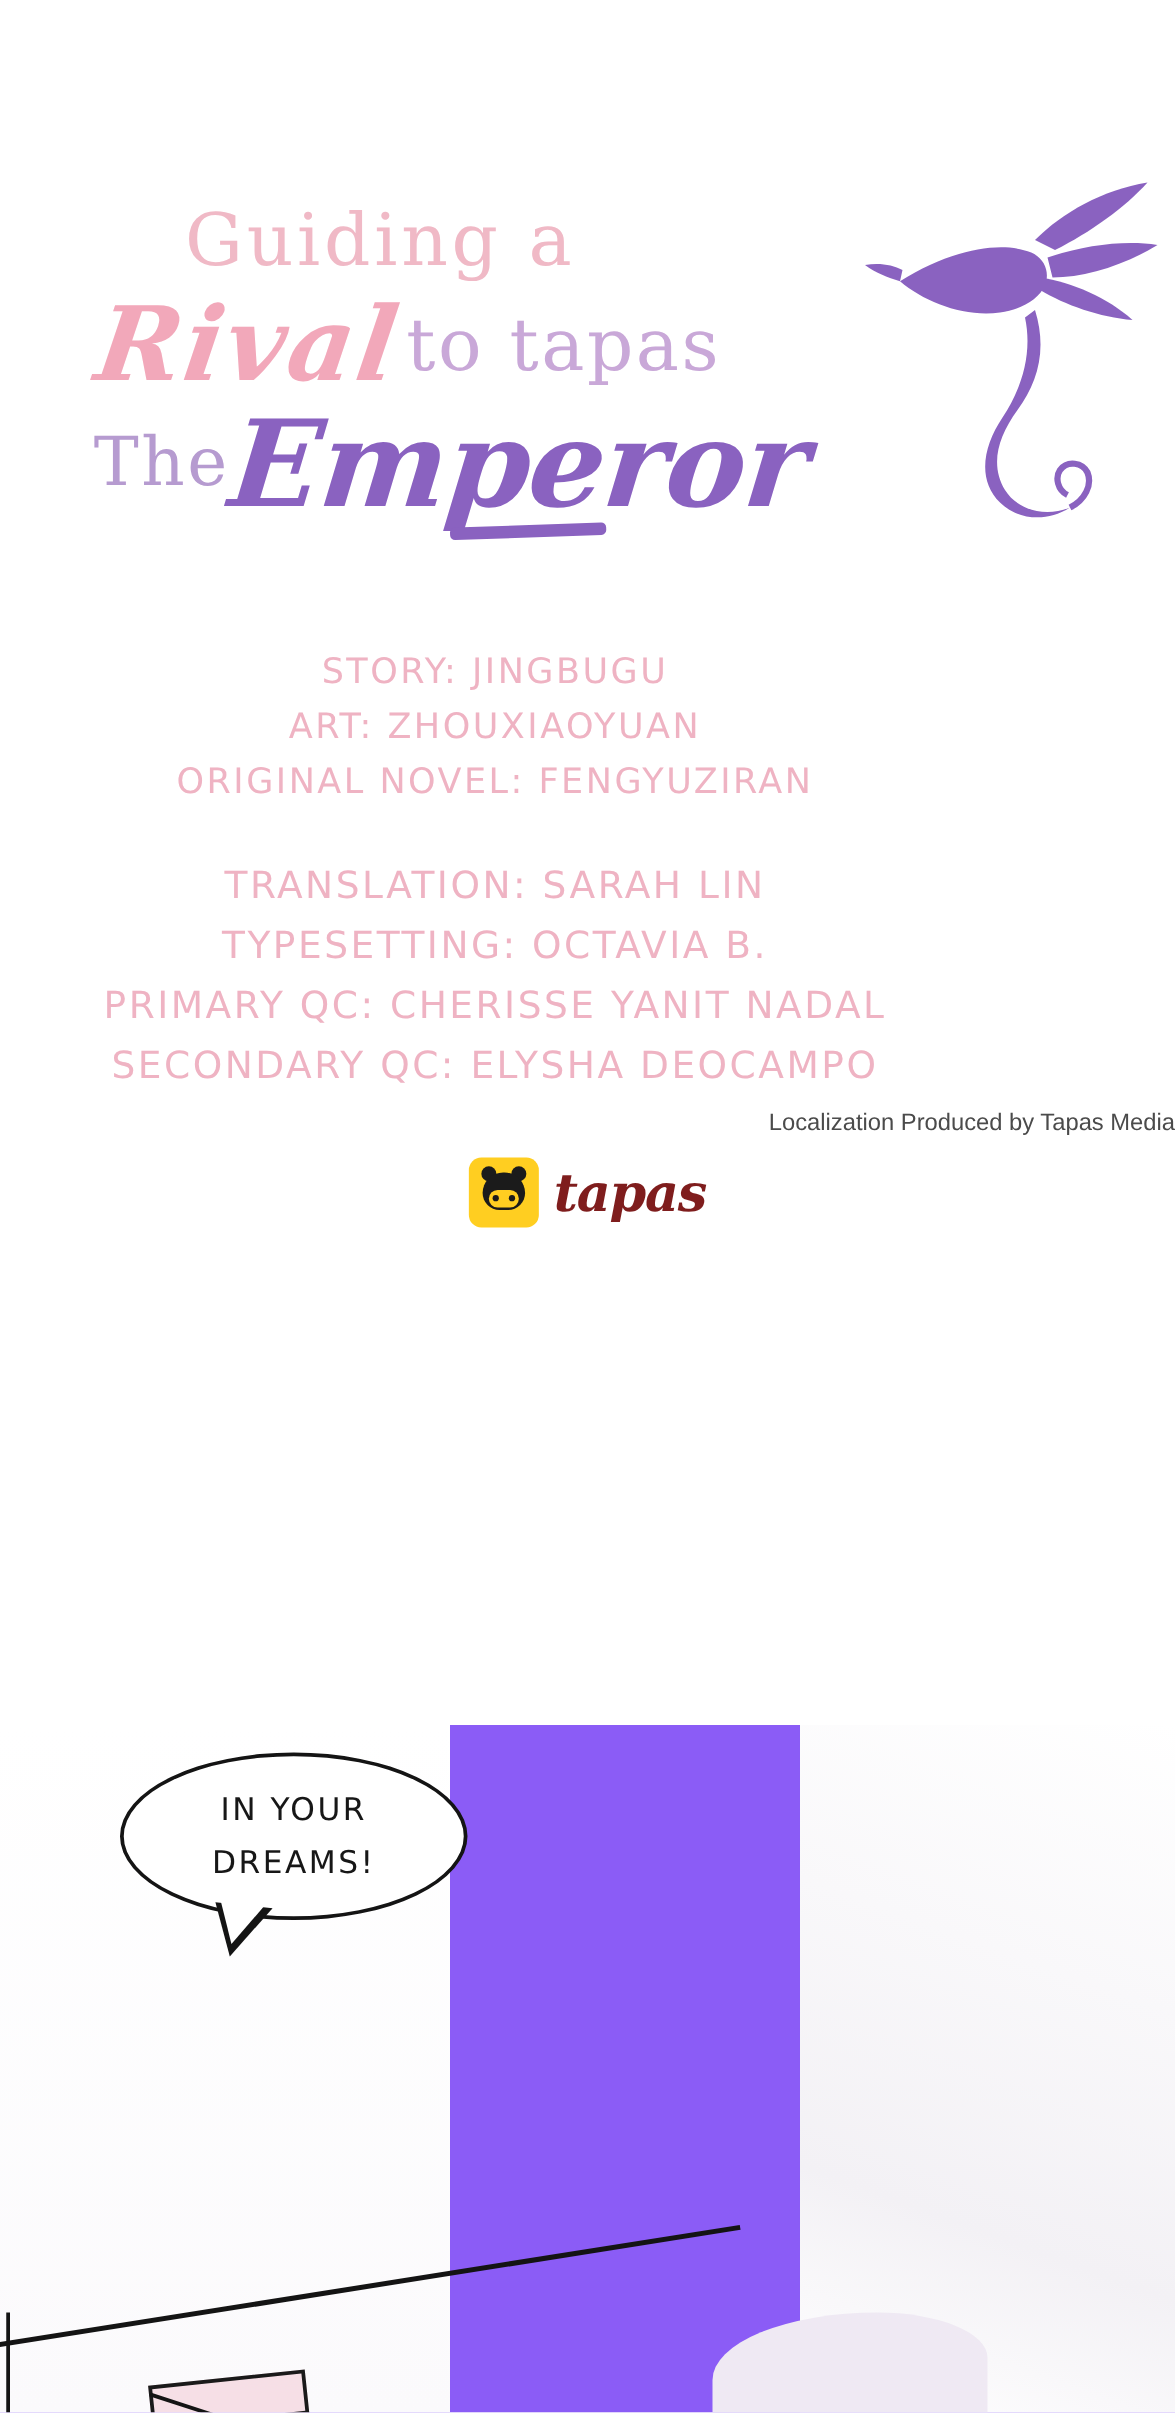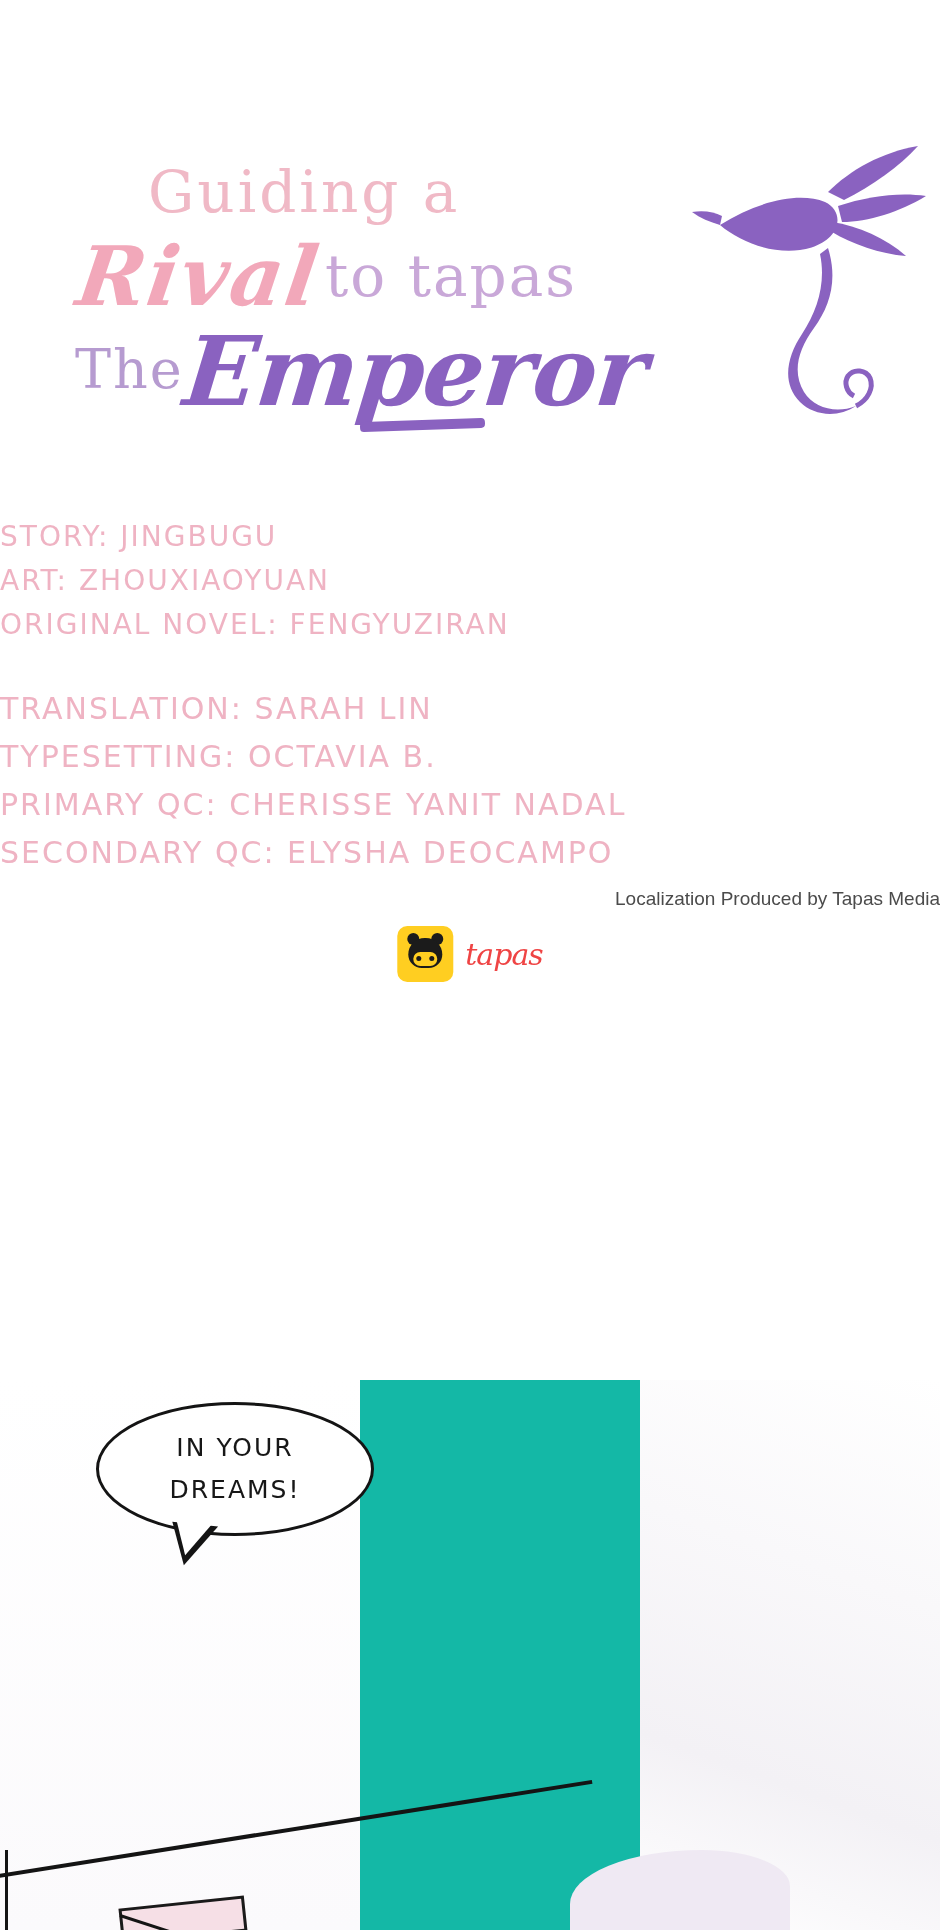--- a/index.html
+++ b/index.html
@@ -111,21 +111,21 @@
     width: 330px;
     height: 320px;
   }
 
   
   .credits {
     position: absolute;
     left: 0;
     top: 515px;
     width: 792px;
-    text-align: left;
+    text-align: center;
   }
   .credit-line {
     font-family: "DejaVu Sans", sans-serif;
     font-size: 28px;
     letter-spacing: 2px;
     line-height: 44px;
     color: #efb3c3;
     text-transform: uppercase;
   }
   .credits-group2 {
@@ -201,35 +201,35 @@
     width: 5px;
     height: 5px;
     background: #1b1b1b;
     border-radius: 50%;
   }
   .tapas-mark .eye-l { left: 19px; }
   .tapas-mark .eye-r { right: 19px; }
   .tapas-wordmark {
     font-family: "DejaVu Serif", serif;
     font-style: italic;
-    font-weight: 400;
-    font-size: 30px;
-    color: #ef4444;
+    font-weight: 700;
+    font-size: 42px;
+    color: #7f1d1d;
     letter-spacing: -1px;
   }
 
   
   .panel {
     position: absolute;
     left: 0;
     top: 1380px;
     width: 940px;
     height: 550px;
     overflow: hidden;
-    background: #14b8a6;
+    background: #8b5cf6;
   }
   .panel-bg-left {
     position: absolute;
     left: 0;
     top: 0;
     width: 360px;
     height: 550px;
     background: linear-gradient(180deg, #ffffff 0%, #fbfafc 100%);
   }
   .panel-bg-right {

